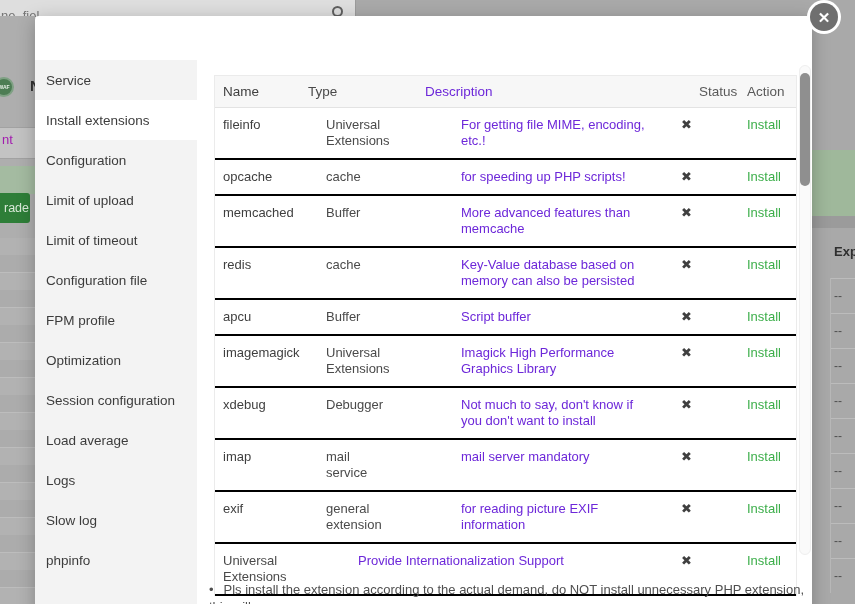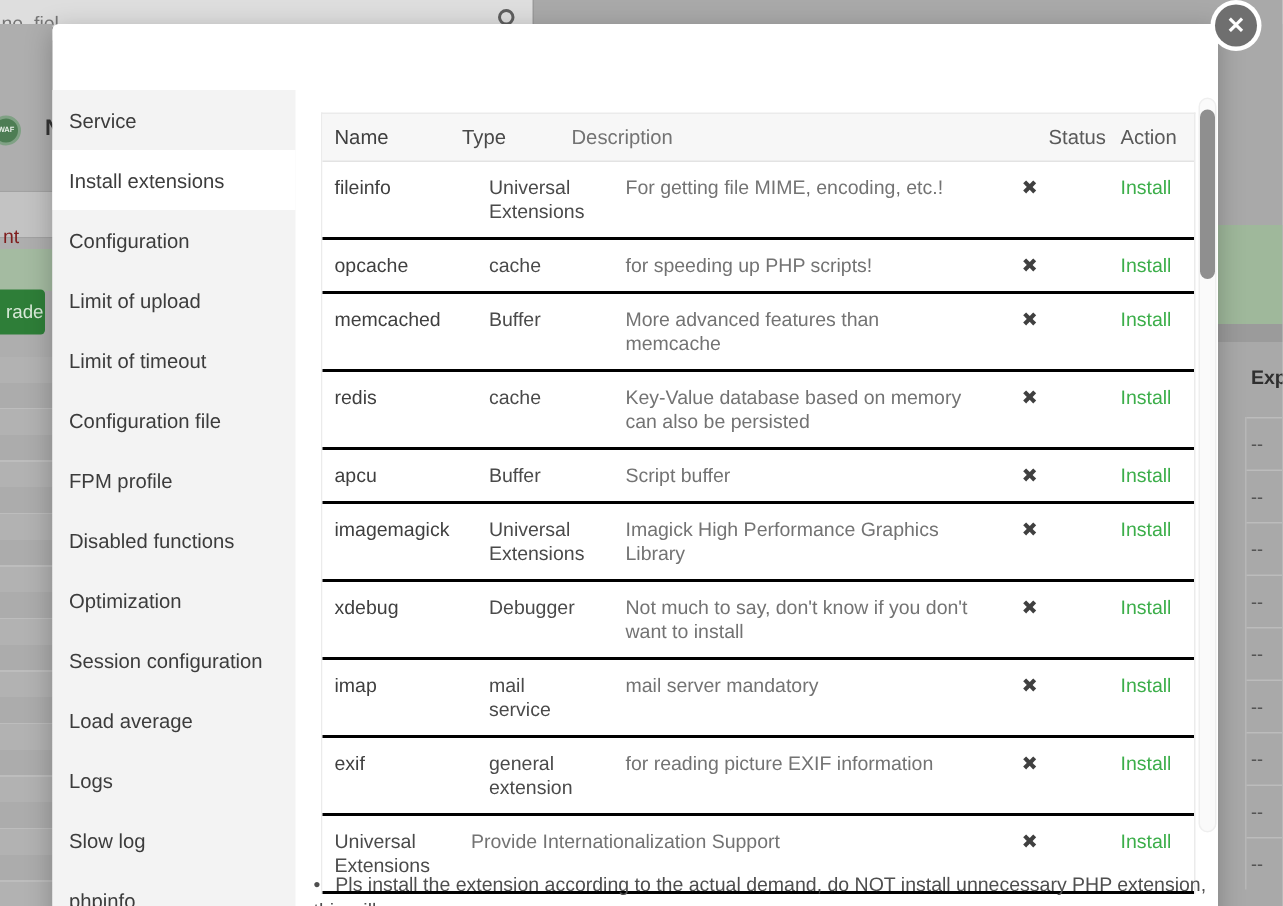--- a/index.html
+++ b/index.html
@@ -16,21 +16,21 @@
                     border:2px solid #5f5f5f; border-radius:50%; }
   .bd-search-icon::after { content:""; position:absolute; left:9px; top:10px; width:2px;
                     height:5px; background:#5f5f5f; transform:rotate(-45deg); }
   .bd-left { position:absolute; left:0; top:16px; width:35px; height:588px; background:#aeaeae; }
   .bd-logo { position:absolute; left:-6px; top:61px; width:20px; height:20px; border-radius:50%;
              background:#4d7d54; border:2px solid #7fa184; color:#e8f0e8; font-size:5px;
              font-weight:bold; display:flex; align-items:center; justify-content:center; }
   .bd-n { position:absolute; left:30px; top:61px; font-size:15px; font-weight:bold; color:#333; }
   .bd-nt-card { position:absolute; left:0; top:111px; width:36px; height:32px; background:#c3c3c3;
                 border-top:1px solid #a2a2a2; border-bottom:1px solid #a2a2a2; }
-  .bd-nt { position:absolute; left:2px; top:22px; font-size:13px; color:#7f1d1d; }
+  .bd-nt { position:absolute; left:2px; top:4px; font-size:13px; color:#a21caf; }
   .bd-left-greenband { position:absolute; left:0; top:150px; width:35px; height:28px; background:#a4bba1; }
   .bd-upgrade { position:absolute; left:0; top:177px; width:30px; height:30px; background:#2e7e38;
                 border-radius:0 3px 3px 0; color:#d9ead9; font-size:12.5px;
                 display:flex; align-items:center; padding-left:4px; }
   .bd-left-rows { position:absolute; left:0; top:222px; width:35px; height:382px;
                   background:repeating-linear-gradient(to bottom,
                     #b2b2b2 0 17px, #acacac 17px 34px, #bdbdbd 34px 35px); }
   .bd-right { position:absolute; left:812px; top:16px; width:43px; height:588px; background:#a9a9a9; }
   .bd-right-greenband { position:absolute; left:0; top:134px; width:43px; height:66px; background:#9fb89b; }
   .bd-right-darkstrip { position:absolute; left:0; top:200px; width:43px; height:12px; background:#9b9b9b; }
@@ -59,21 +59,21 @@
   .content { position:relative; flex:1; }
   .ext-table { position:absolute; left:17px; top:15px; width:583px;
                border:1px solid #ebebeb; border-bottom:none; font-size:13px; }
   .t-head { display:flex; background:#f7f7f7; border-bottom:1px solid #e3e3e3;
             color:#595959; font-size:13.5px; }
   .t-head > div { padding:8px 4px 8px 8px; }
   .t-row { display:flex; border-bottom:2px solid #000000; background:#fff;gap:18px; }
   .t-row > div { padding:9px 4px 9px 8px; line-height:16px; }
   .col-name { width:85px; flex-shrink:0; color:#3f3f3f; }
   .col-type { width:73px; flex-shrink:0; color:#4a4a4a; }
-  .col-desc { flex:1; color:#737373; }
+  .col-desc { flex:1; color:#6d28d9;margin-left:44px; }
   .col-status { width:48px; flex-shrink:0; }
   .col-action { width:57px; flex-shrink:0; }
   .status-x { color:#404040; font-size:13px; }
   .install-link { color:#3cae4a; cursor:pointer; text-decoration:none; }
 
   .v-scroll-track { position:absolute; right:1px; top:5px; width:12px; height:490px;
                     background:#fafafa; border:1px solid #efefef; border-radius:6px; }
   .v-scroll-thumb { position:absolute; left:0px; top:7px; width:10px; height:113px;
                     background:#8f8f8f; border-radius:5px; cursor:grab; }
 
@@ -155,23 +155,20 @@
   </div>
 
   <div class="side-item">
     <span class="side-label">Configuration file</span>
   </div>
 
   <div class="side-item">
     <span class="side-label">FPM profile</span>
   </div>
 
-  <div class="side-item">
-    <span class="side-label">Disabled functions</span>
-  </div>
 
   <div class="side-item">
     <span class="side-label">Optimization</span>
   </div>
 
   <div class="side-item">
     <span class="side-label">Session configuration</span>
   </div>
 
   <div class="side-item">

